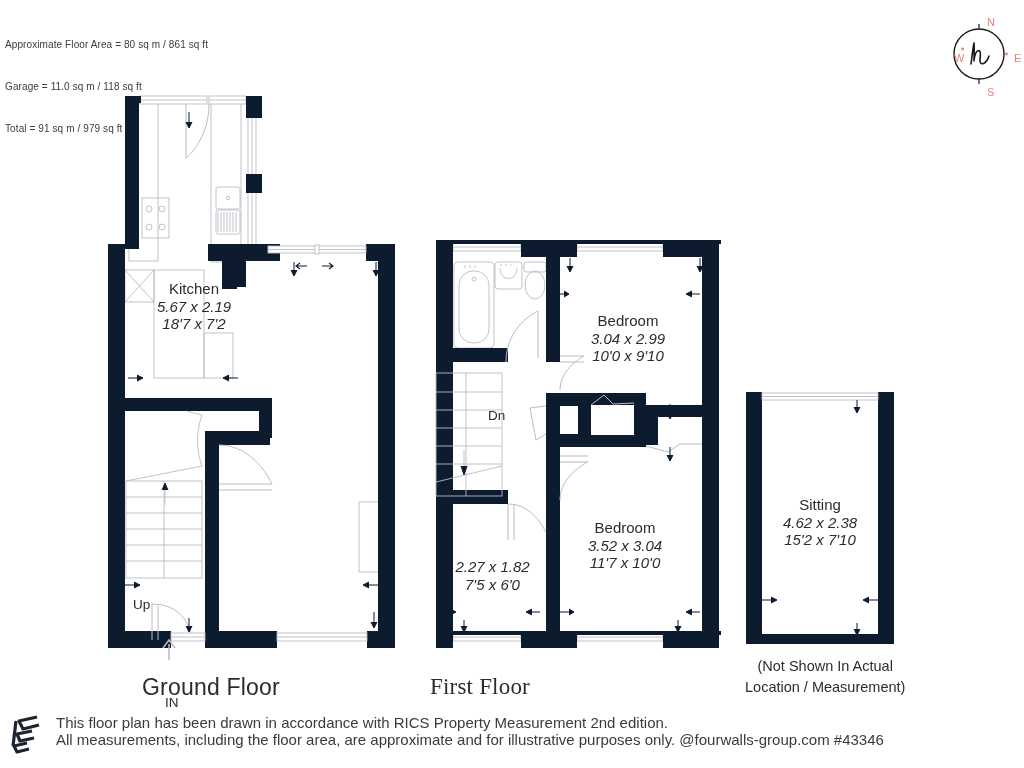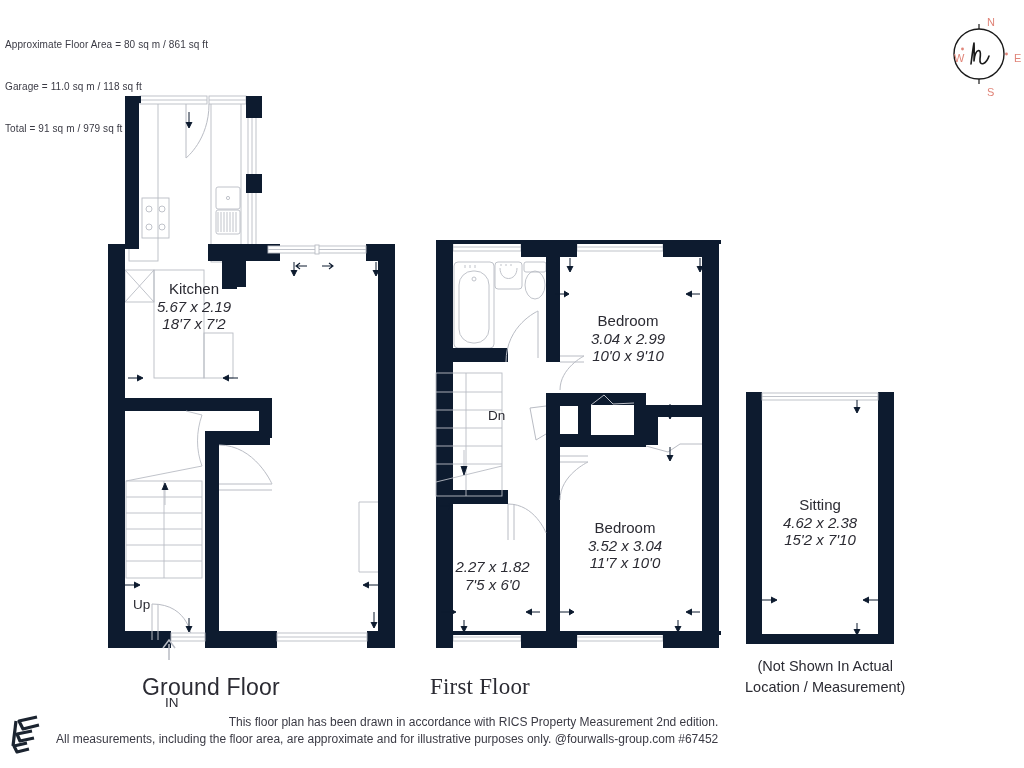--- a/index.html
+++ b/index.html
@@ -49,21 +49,21 @@
     letter-spacing:.2px;
   }
   .garage-note{
     position:absolute;font-size:14.5px;color:#2b2b33;
     line-height:21px;white-space:nowrap;text-align:center;
   }
 
   
   .footer{
     position:absolute;left:56px;top:714px;
-    font-size:12px;line-height:17px;color:#3a3a44;white-space:nowrap;text-align:right;
+    font-size:15px;line-height:17px;color:#3a3a44;white-space:nowrap;
   }
   .footer-logo{position:absolute;left:6px;top:712px;width:42px;height:44px;}
 </style>
 </head>
 <body>
 
 <div id="root">
 
   <div class="area-summary">
     <div>Approximate Floor Area = 80 sq m / 861 sq ft</div>
@@ -444,16 +444,16 @@
     <g fill="none" stroke="#1b2430" stroke-width="3.2" stroke-linejoin="round">
       <path d="M31 5 L13 9 L17 17 L33 13"></path>
       <path d="M26 19 L11 22 L14 29 L28 26"></path>
       <path d="M21 31 L8 34 L11 40 L23 37"></path>
       <path d="M10 9 L7 34"></path>
     </g>
   </svg>
 
   <div class="footer">
     <div>This floor plan has been drawn in accordance with RICS Property Measurement 2nd edition.</div>
-    <div>All measurements, including the floor area, are approximate and for illustrative purposes only. @fourwalls-group.com #67452</div>
+    <div>All measurements, including the floor area, are approximate and for illustrative purposes only. @fourwalls-group.com #43346</div>
   </div>
 
 </div>
 
 </body></html>

